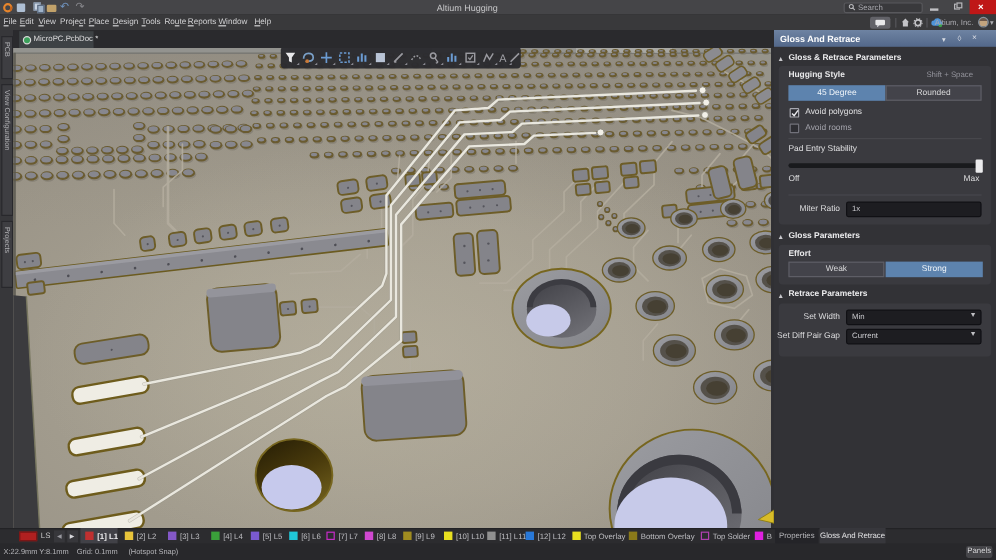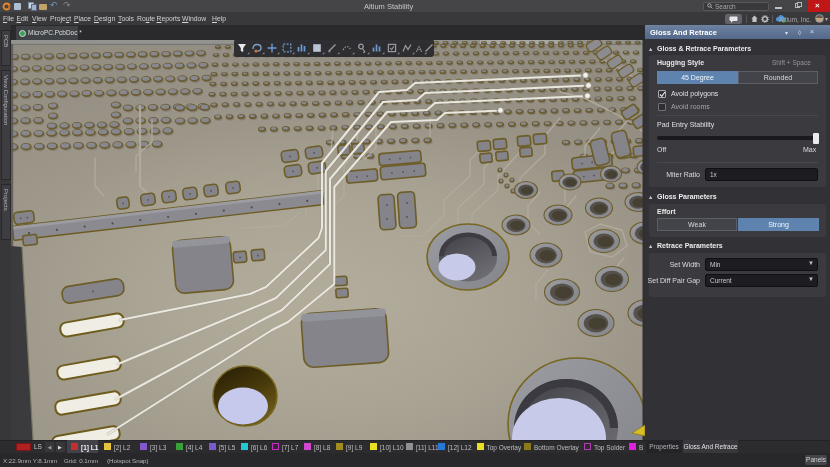--- a/index.html
+++ b/index.html
@@ -4,21 +4,21 @@
 <svg class="ab" style="left:2px;top:1.5px" width="9" height="9" viewBox="0 0 9 9">
     <circle cx="4.5" cy="4.5" r="3" fill="none" stroke="#e8862c" stroke-width="1.8"></circle>
     <path d="M 6.5,6.8 Q 7.6,5.4 7.4,3.4" fill="none" stroke="#c8641a" stroke-width="1.6"></path>
   </svg>
 <div class="ab" style="left:14px;top:2.5px;width:7px;height:7px;background:#aebfd4;border-radius:1px"></div>
 <div class="ab" style="left:28px;top:2px;width:6px;height:7px;background:#c9d4e2;border:1px solid #7a8aa0"></div>
 <div class="ab" style="left:31px;top:4px;width:6px;height:7px;background:#9fb2c8;border:1px solid #5a6a80"></div>
 <div class="ab" style="left:39px;top:3.5px;width:8px;height:6px;background:#c2a26a;border-radius:1px"></div>
 <div class="ab tx" style="left:50px;top:-0.5px;font-size:9px;color:#6f92bd">↶</div>
 <div class="ab tx" style="left:63px;top:-0.5px;font-size:9px;color:#85858a">↷</div>
-<div class="ab tx" style="left:364px;top:2px;font-size:7.5px;color:#c6c6c8">Altium Stability</div>
+<div class="ab tx" style="left:364px;top:2px;font-size:7.5px;color:#c6c6c8">Altium Hugging</div>
 <div class="ab" style="left:703px;top:1.5px;width:66px;height:9px;background:#39393c;border:1px solid #58585c;border-radius:2px"></div>
 <svg class="ab" style="left:707px;top:3px" width="6" height="6" viewBox="0 0 6 6">
     <circle cx="2.4" cy="2.4" r="1.7" fill="none" stroke="#b8b8bc" stroke-width="0.9"></circle>
     <path d="M 3.6,3.6 L 5.4,5.4" stroke="#b8b8bc" stroke-width="0.9"></path>
   </svg>
 <div class="ab tx" style="left:715px;top:2.5px;font-size:6.5px;color:#a8a8ae">Search</div>
 <div class="ab" style="left:775px;top:7px;width:7px;height:1.5px;background:#c0c0c4"></div>
 <div class="ab" style="left:795px;top:3px;width:5px;height:5px;border:1px solid #b8b8bc"></div>
 <div class="ab" style="left:797px;top:2px;width:5px;height:5px;border:1px solid #b8b8bc;background:#454548"></div>
 <div class="ab" style="left:808px;top:0;width:22px;height:12px;background:#bf1717"></div>

